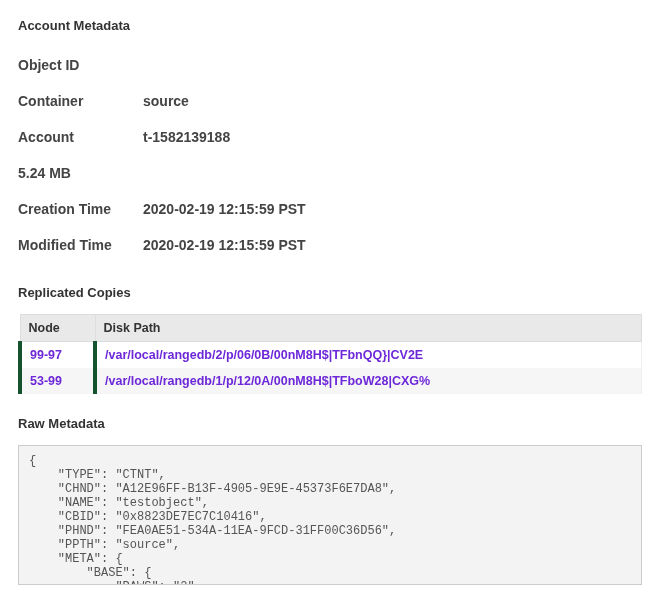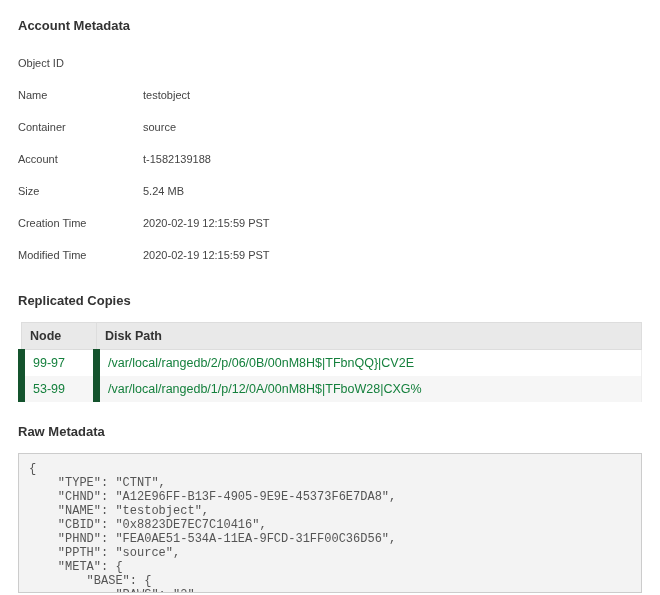--- a/index.html
+++ b/index.html
@@ -19,21 +19,22 @@
     font-weight: bold;
     color: #333;
     margin: 6px 0 14px 0;
   }
   .meta-list {
     margin-bottom: 22px;
   }
   .meta-row {
     display: flex;
     padding: 10px 0;
-    font-size: 11px;
+    font-size: 14px;
+    font-weight: bold;
   }
   .meta-label {
     width: 125px;
     color: #444;
   }
   .meta-value {
     color: #444;
   }
   table.copies {
     width: 100%;
@@ -44,23 +45,24 @@
   table.copies th {
     text-align: left;
     background: #e9e9e9;
     border: 1px solid #ddd;
     padding: 6px 8px;
     font-weight: bold;
     color: #333;
   }
   table.copies td {
     padding: 6px 8px;
-    border-left: 7px solid #14532d;
+    border-left: 4px solid #14532d;
     border-right: 1px solid #eee;
-    color: #15803d;
+    color: #6d28d9;
+    font-weight: bold;
   }
   table.copies tbody tr:nth-child(even) td {
     background: #f6f6f6;
   }
   table.copies th.node-col,
   table.copies td.node-col {
     width: 75px;
   }
   .raw-box {
     border: 1px solid #ccc;
@@ -88,33 +90,28 @@
 </head>
 <body>
 
 <h3 class="section-title">Account Metadata</h3>
 
 <div class="meta-list">
   <div class="meta-row">
     <div class="meta-label">Object ID</div>
   </div>
   <div class="meta-row">
-    <div class="meta-label">Name</div>
-    <div class="meta-value">testobject</div>
-  </div>
-  <div class="meta-row">
     <div class="meta-label">Container</div>
     <div class="meta-value">source</div>
   </div>
   <div class="meta-row">
     <div class="meta-label">Account</div>
     <div class="meta-value">t-1582139188</div>
   </div>
   <div class="meta-row">
-    <div class="meta-label">Size</div>
     <div class="meta-value">5.24 MB</div>
   </div>
   <div class="meta-row">
     <div class="meta-label">Creation Time</div>
     <div class="meta-value">2020-02-19 12:15:59 PST</div>
   </div>
   <div class="meta-row">
     <div class="meta-label">Modified Time</div>
     <div class="meta-value">2020-02-19 12:15:59 PST</div>
   </div>

